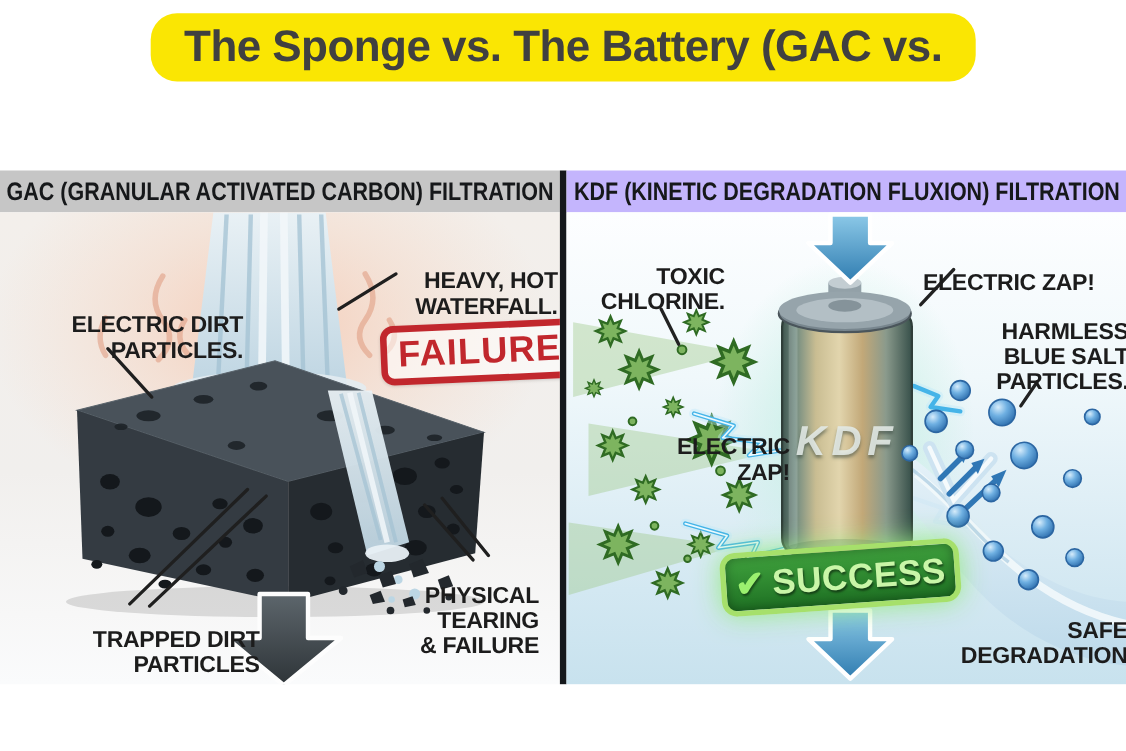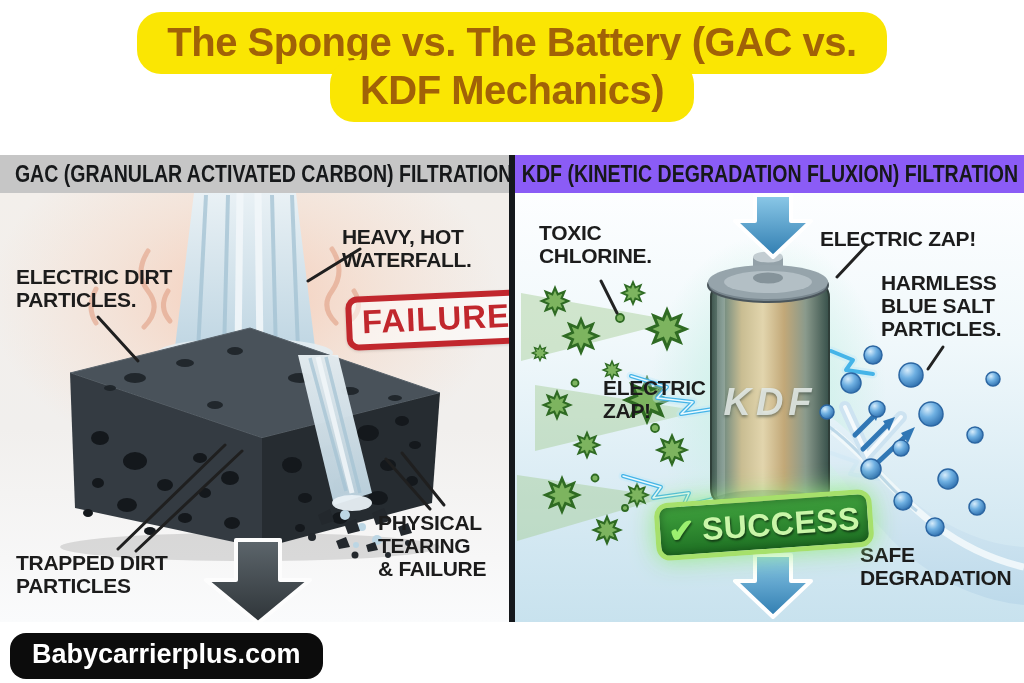--- a/index.html
+++ b/index.html
@@ -1,40 +1,40 @@
 <!DOCTYPE html>
 <html><head>
 <meta charset="utf-8">
 <style>
   html,body{margin:0;padding:0;background:#ffffff;}
   .page{position:relative;width:1024px;height:683px;overflow:hidden;background:#ffffff;
         font-family:"Liberation Sans",sans-serif;}
   
   .title-wrap{position:absolute;top:12px;left:0;width:100%;text-align:center;z-index:6;line-height:1.0;}
   .title-line{display:inline-block;background:#FAE603;border-radius:24px;padding:10px 30px 12px;
-              font-size:40px;font-weight:800;color:#a16207;letter-spacing:-0.5px;}
+              font-size:40px;font-weight:800;color:#404040;letter-spacing:-0.5px;}
   .title-line.l2{margin-top:-14px;}
   
   .panel{position:absolute;top:155px;width:509px;height:467px;}
-  .panel.left{left:0;padding-left:19px;}
+  .panel.left{left:0;}
   .panel.right{left:515px;}
   .divider{position:absolute;left:509px;top:155px;width:6px;height:467px;background:#15181c;}
   .panel-header{position:absolute;top:0;left:0;width:100%;height:38px;display:flex;align-items:center;
                 justify-content:center;}
   .panel-header.gac{background:#c6c6c6;}
-  .panel-header.kdf{background:#8b5cf6;}
+  .panel-header.kdf{background:#c4b5fd;}
   .panel-header span{font-size:23px;font-weight:800;color:#16181a;white-space:nowrap;
                      transform:scaleX(.85);transform-origin:50% 50%;letter-spacing:0;}
   .panel-body{position:absolute;top:38px;left:0;width:509px;height:429px;overflow:hidden;}
   .panel-body.gac-bg{background:linear-gradient(180deg,#f3efeb 0%,#f1efed 55%,#fafbfc 100%);}
   .panel-body.kdf-bg{background:linear-gradient(180deg,#fdfeff 0%,#f0f8fb 35%,#d3e8f2 80%,#c8e2ee 100%);padding-left:41px;}
   .panel-body > svg{position:absolute;inset:0;}
   
-  .label{position:absolute;font-weight:800;color:#1c1c1c;text-align:left;line-height:1.1;
-         font-size:21px;letter-spacing:-0.3px;z-index:4;}
+  .label{position:absolute;font-weight:800;color:#1c1c1c;text-align:right;line-height:1.1;
+         font-size:21px;letter-spacing:-0.3px;z-index:4;margin-top:19px;}
   
   .stamp{position:absolute;left:346px;top:100px;z-index:5;transform:rotate(-2.5deg);
          border:6px solid #c1272d;border-radius:12px;background:rgba(255,255,255,.55);
          padding:1px 10px 3px;color:#c1272d;font-size:33px;font-weight:800;letter-spacing:1px;
          box-shadow:0 1px 3px rgba(0,0,0,.15);}
   
   .badge{position:absolute;left:140px;top:303px;width:208px;height:48px;z-index:5;
          transform:rotate(-4deg);display:flex;align-items:center;justify-content:center;gap:7px;
          background:linear-gradient(180deg,#3fa13d 0%,#1e7023 100%);
          border:5px solid #a6e06b;border-radius:14px;
@@ -50,21 +50,20 @@
   .watermark{position:absolute;left:10px;top:633px;z-index:6;background:#0c0c0c;border-radius:16px;
              padding:6px 22px 9px;color:#ffffff;font-size:27px;font-weight:800;letter-spacing:0;}
 </style>
 </head>
 <body>
 
 <div class="page">
 
   <div class="title-wrap">
     <span class="title-line l1">The Sponge vs. The Battery (GAC vs.</span><br>
-    <span class="title-line l2">KDF Mechanics)</span>
   </div>
 
   <div class="panel left">
     <div class="panel-header gac">
       <span>GAC (GRANULAR ACTIVATED CARBON) FILTRATION</span>
     </div>
     <div class="panel-body gac-bg">
 
       <svg viewBox="0 0 509 429" width="509" height="429">
         <defs>
@@ -352,15 +351,14 @@
 
       <div class="kdf-text">KDF</div>
 
       <div class="badge">
         <span class="check">✔</span>
         <span class="txt">SUCCESS</span>
       </div>
     </div>
   </div>
 
-  <div class="watermark">Babycarrierplus.com</div>
 
 </div>
 
 </body></html>

